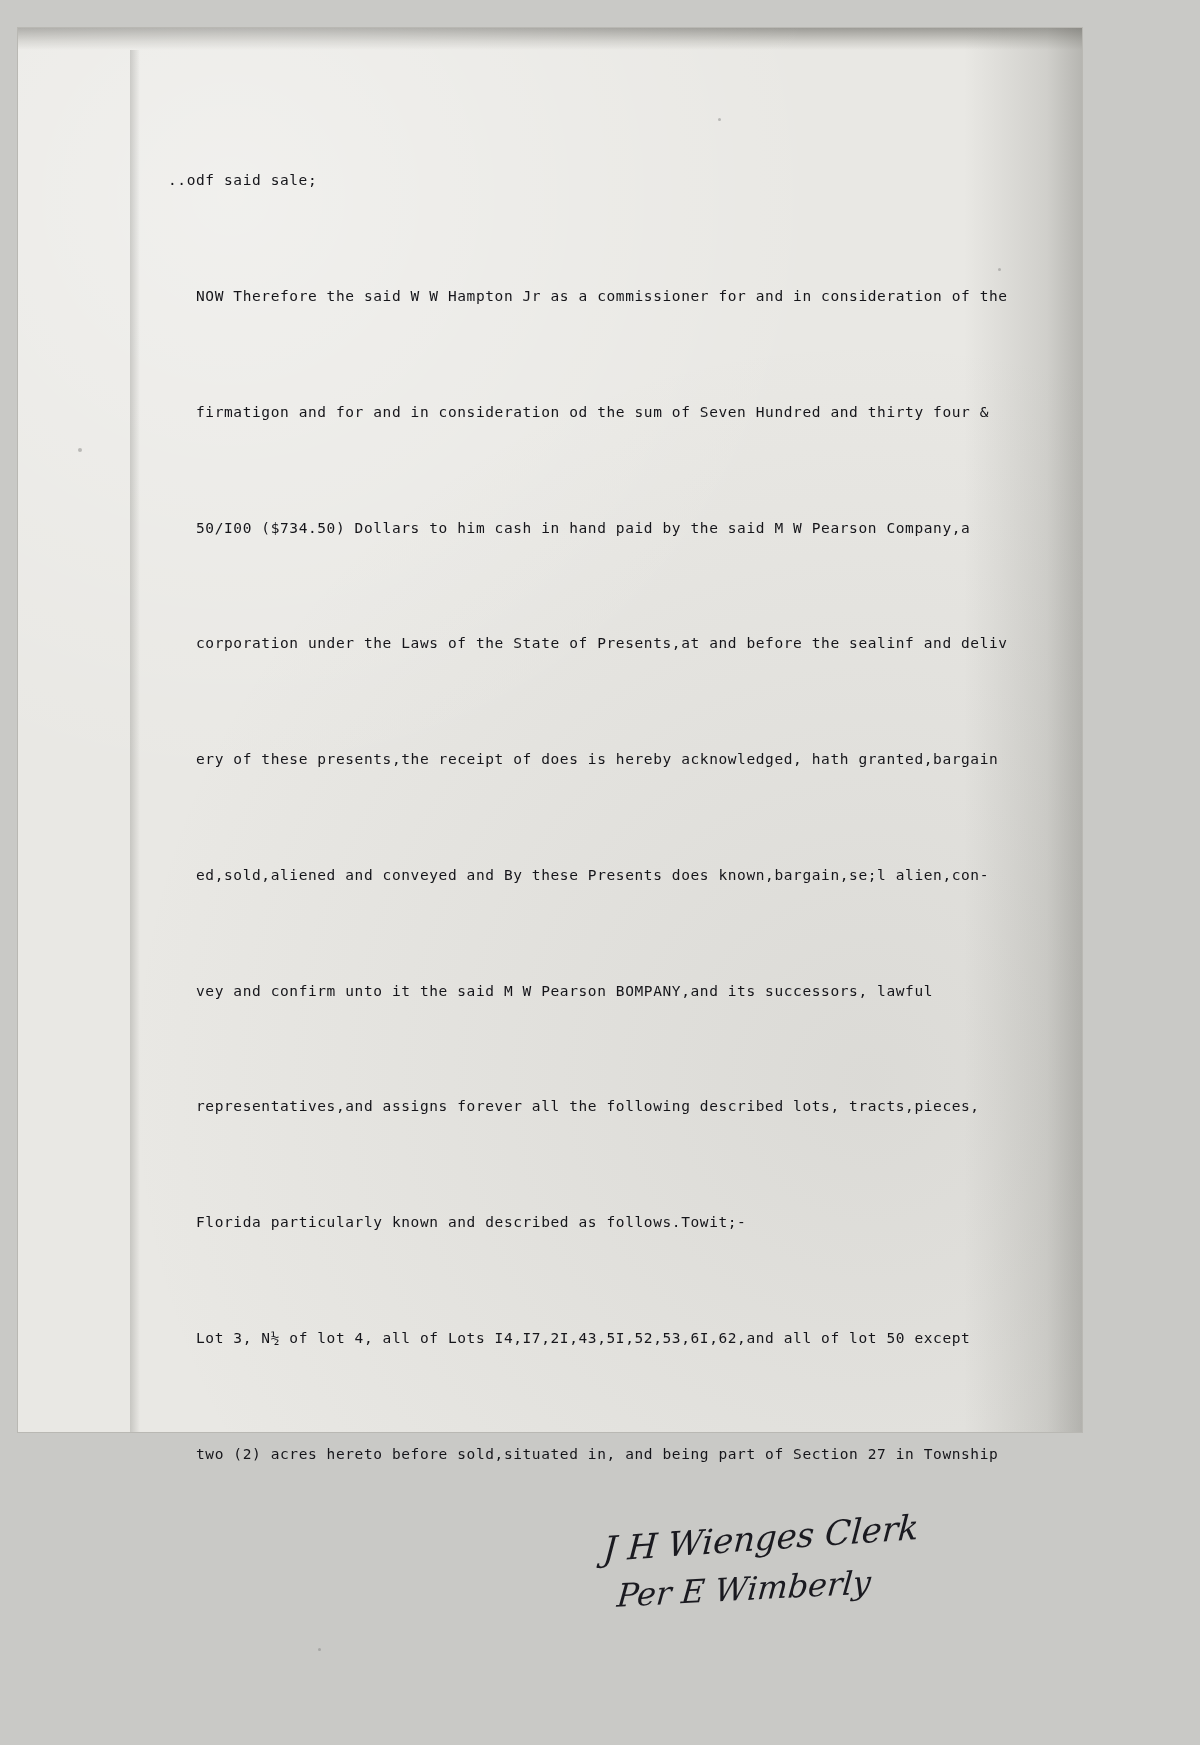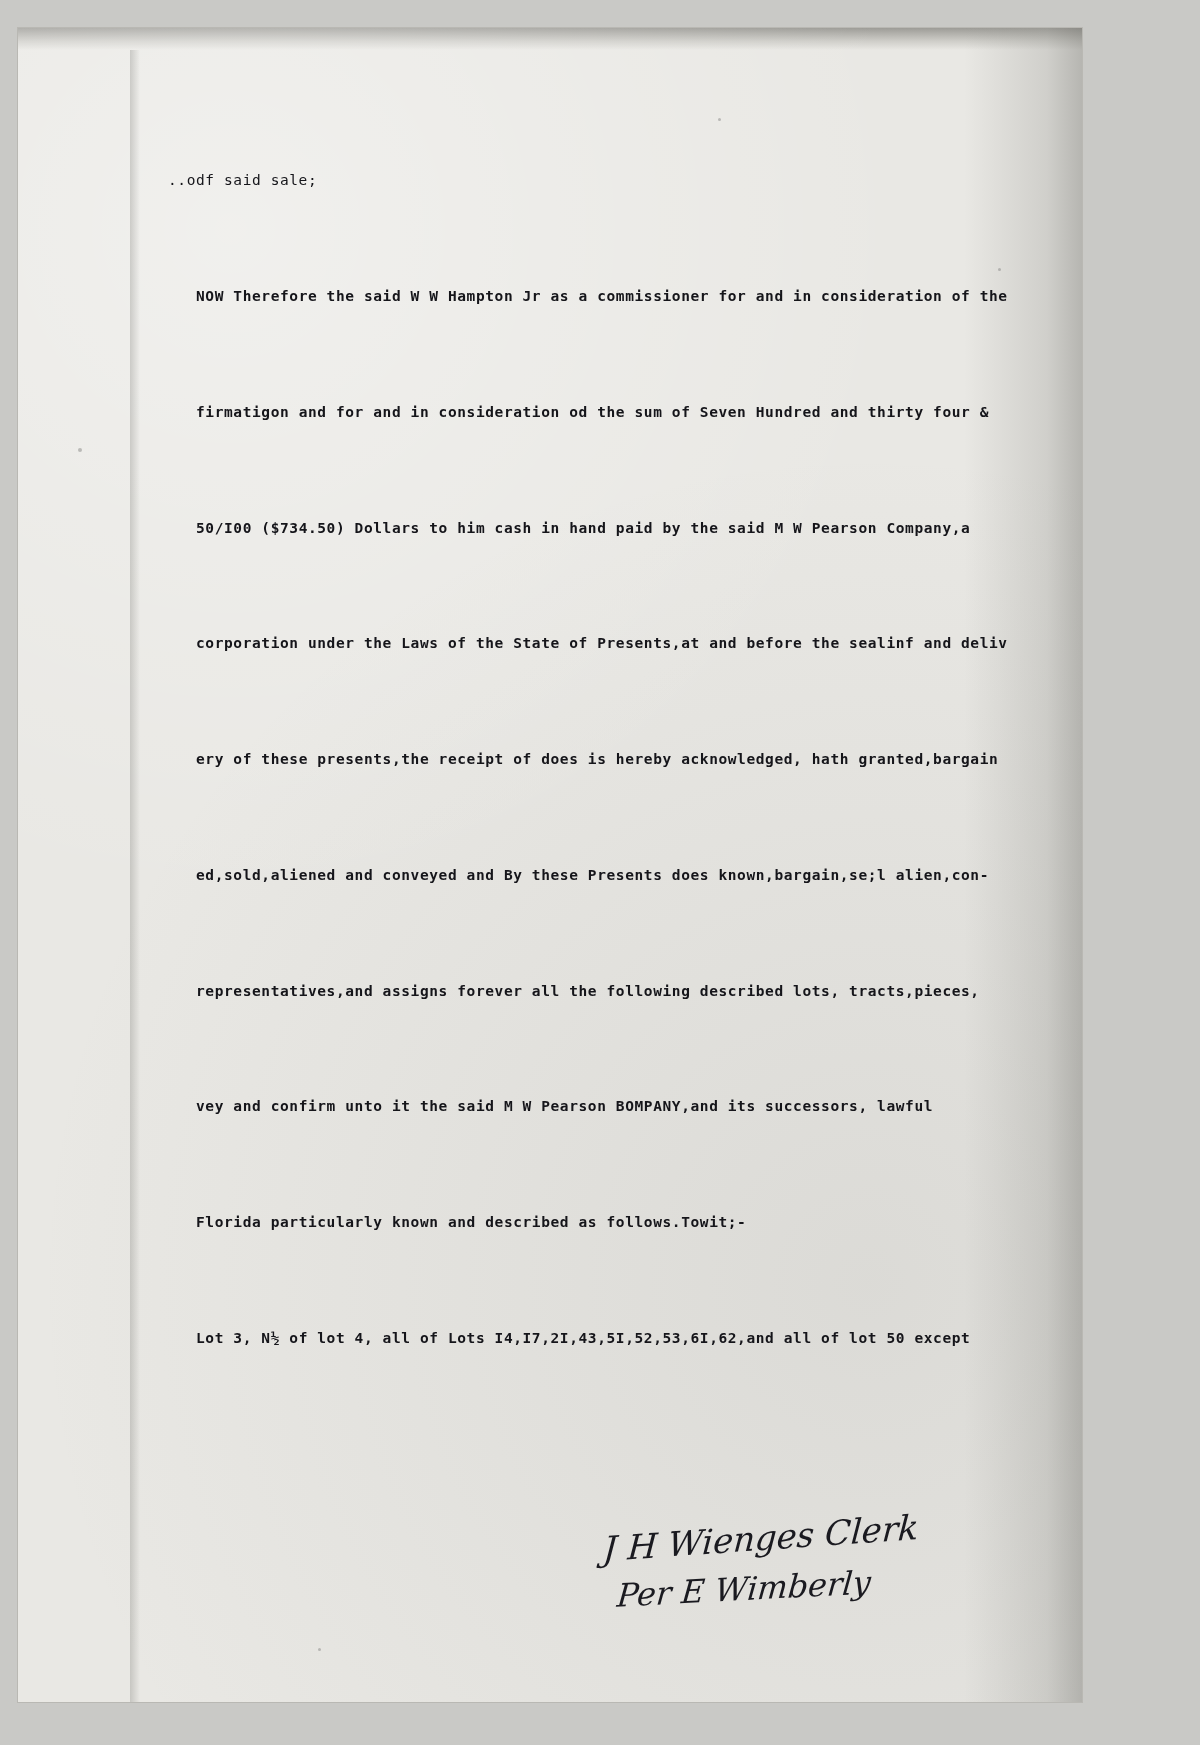--- a/index.html
+++ b/index.html
@@ -14,21 +14,21 @@
     background: #c9c9c6;
     overflow: hidden;
     font-family: "DejaVu Sans Mono", monospace;
   }
   
   .sheet {
     position: absolute;
     left: 18px;
     top: 28px;
     width: 1064px;
-    height: 1674px;
+    height: 1404px;
     background: #e9e8e4;
     box-shadow: 0 0 0 1px #b9b8b3;
   }
   .sheet:before {
     
     content: "";
     position: absolute;
     left: 0; top: 0; right: 0;
     height: 22px;
     background: linear-gradient(#9d9c97, #cfcec9 60%, #e9e8e4);
@@ -66,21 +66,21 @@
     font-size: 14.5px;
     line-height: 38.6px;
     letter-spacing: 0.6px;
     white-space: pre;
   }
   .typed .ln {
     display: block;
     height: 38.6px;
     white-space: pre;
   }
-  .indent1 { padding-left: 28px; font-weight: bold; }
+  .indent1 { padding-left: 28px; }
 
   
   .sig {
     position: absolute;
     left: 585px;
     top: 1490px;
     width: 300px;
     height: 120px;
     color: #1a1a20;
     font-family: "DejaVu Serif", serif;
@@ -116,24 +116,25 @@
     <div class="right-edge"></div>
 
     <div class="typed">
       <span class="ln">..odf said sale;</span>
       <span class="ln indent1">NOW Therefore the said W W Hampton Jr as a commissioner for and in consideration of the</span>
       <span class="ln indent1">firmatigon and for and in consideration od the sum of Seven Hundred and thirty four &amp;</span>
       <span class="ln indent1">50/I00 ($734.50) Dollars to him cash in hand paid by the said M W Pearson Company,a</span>
       <span class="ln indent1">corporation under the Laws of the State of Presents,at and before the sealinf and deliv</span>
       <span class="ln indent1">ery of these presents,the receipt of does is hereby acknowledged, hath granted,bargain</span>
       <span class="ln indent1">ed,sold,aliened and conveyed and By these Presents does known,bargain,se;l alien,con-</span>
+      <span class="ln indent1">vey and confirm unto it the said M W Pearson BOMPANY,and its successors, lawful</span>
       <span class="ln indent1">representatives,and assigns forever all the following described lots, tracts,pieces,</span>
-      <span class="ln indent1">vey and confirm unto it the said M W Pearson BOMPANY,and its successors, lawful</span>
       <span class="ln indent1">Florida particularly known and described as follows.Towit;-</span>
       <span class="ln indent1">Lot 3, N½ of lot 4, all of Lots I4,I7,2I,43,5I,52,53,6I,62,and all of lot 50 except</span>
+      <span class="ln indent1">two (2) acres hereto before sold,situated in, and being part of Section 27 in Township</span>
       
       
       
       
       
       
       
       
       
       

